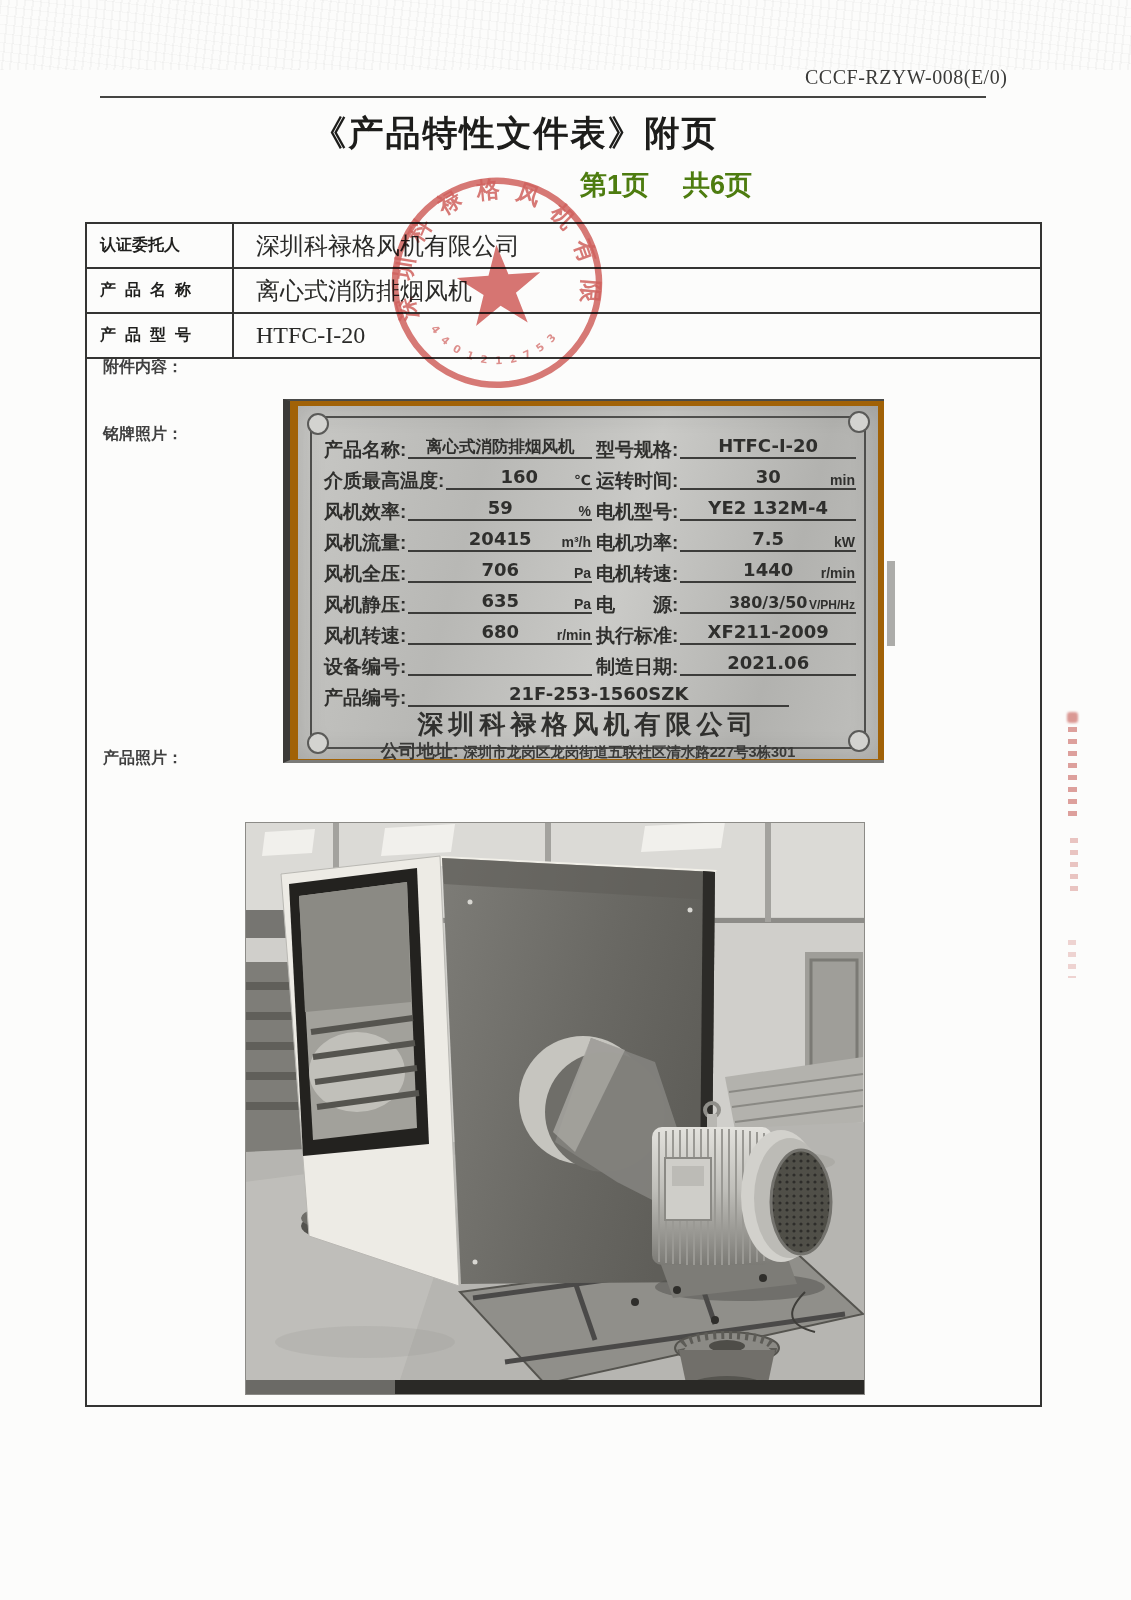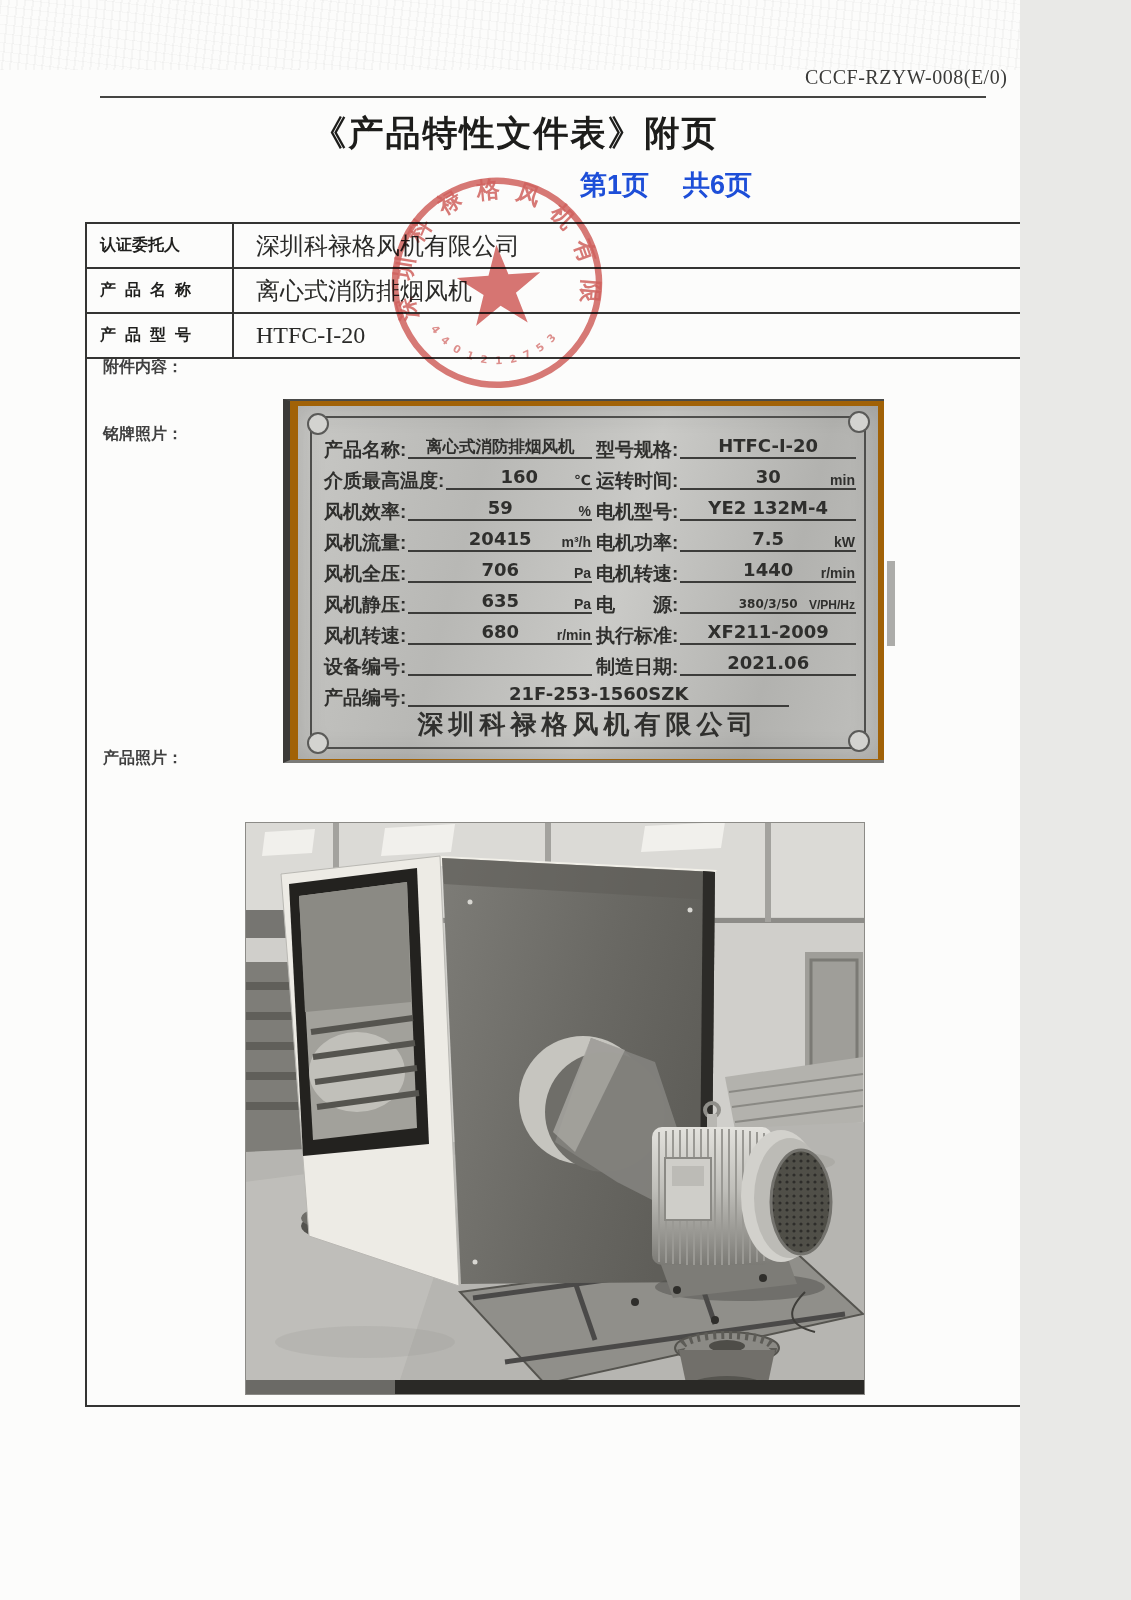--- a/index.html
+++ b/index.html
@@ -1,27 +1,27 @@
 <!DOCTYPE html>
 <html><head>
 <meta charset="utf-8">
 <style>
   html,body{margin:0;padding:0;background:#e9e9e7;}
-  .page{position:relative;width:1020px;height:1600px;background:#fcfcfb;overflow:hidden;
+  .page{position:relative;width:1131px;height:1600px;background:#fcfcfb;overflow:hidden;
         font-family:"Liberation Serif","DejaVu Serif",serif;color:#262624;}
   .abs{position:absolute;}
   
   .noise{left:0;top:0;width:1131px;height:70px;
     background:repeating-linear-gradient(96deg,rgba(110,110,108,.05) 0 2px,transparent 2px 8px),
                repeating-linear-gradient(7deg,rgba(110,110,108,.04) 0 1px,transparent 1px 9px);}
   .doc-code{left:805px;top:66px;width:230px;font-size:20px;letter-spacing:.5px;color:#3a3a38;}
   .head-rule{left:100px;top:96px;width:886px;border-top:2.5px solid #45454;border-top:2.5px solid #454543;}
   .doc-title{left:0;top:110px;width:1030px;text-align:center;font-size:35px;font-weight:600;
              letter-spacing:2px;color:#1d1d1b;}
-  .page-ind{left:580px;top:167px;font-size:27px;font-weight:600;color:#1d4ed8;
+  .page-ind{left:580px;top:167px;font-size:27px;font-weight:600;color:#4d7c0f;
             font-family:"Liberation Sans","DejaVu Sans",sans-serif;}
   .page-ind .gap{margin-left:34px;}
   
   .info-table{left:85px;top:222px;width:953px;border:2.5px solid #343432;background:transparent;}
   .it-row{display:grid;grid-template-columns:147px 1fr;height:43px;border-bottom:2px solid #343432;}
   .it-label{border-right:2px solid #343432;display:flex;align-items:center;padding-left:13px;
             font-size:16px;font-weight:600;font-family:"Liberation Sans","DejaVu Sans",sans-serif;color:#1f1f1d;}
   .it-label.spread{letter-spacing:9px;}
   .it-value{display:flex;align-items:center;padding-left:22px;font-size:24px;color:#2a2a28;}
   .big-cell{height:1046px;}
@@ -201,21 +201,21 @@
           <div class="np-field">
             <span class="np-label">电机转速:</span>
             <span class="np-line">
                 <span class="np-value">1440</span>
                 <span class="np-unit">r/min</span>
               </span>
           </div>
           <div class="np-field">
             <span class="np-label">电　　源:</span>
             <span class="np-line">
-                <span class="np-value" style="font-size:12px">380/3/50</span>
+                <span class="np-value" style="font-size:16px">380/3/50</span>
                 <span class="np-unit small">V/PH/Hz</span>
               </span>
           </div>
           <div class="np-field">
             <span class="np-label">执行标准:</span>
             <span class="np-line">
                 <span class="np-value">XF211-2009</span>
               </span>
           </div>
           <div class="np-field">
@@ -227,20 +227,24 @@
         </div>
         <div class="np-field np-prodrow">
           <span class="np-label">产品编号:</span>
           <span class="np-line">
               <span class="np-value">21F-253-1560SZK</span>
             </span>
         </div>
       </div>
 
       <div class="np-company">深圳科禄格风机有限公司</div>
+      <div class="np-addr">
+        <span class="al">公司地址:</span>
+        <span class="at">深圳市龙岗区龙岗街道五联社区清水路227号3栋301</span>
+      </div>
     </div>
     <div class="np-clip"></div>
   </div>
 
   <svg class="abs prod-photo" viewBox="0 0 620 573">
     <defs>
       <linearGradient id="fg" x1="0" y1="0" x2="1" y2="0.35">
         <stop offset="0" stop-color="#7d7c77"></stop>
           <stop offset="0.6" stop-color="#6a6964"></stop>
           <stop offset="1" stop-color="#5f5e59"></stop>

